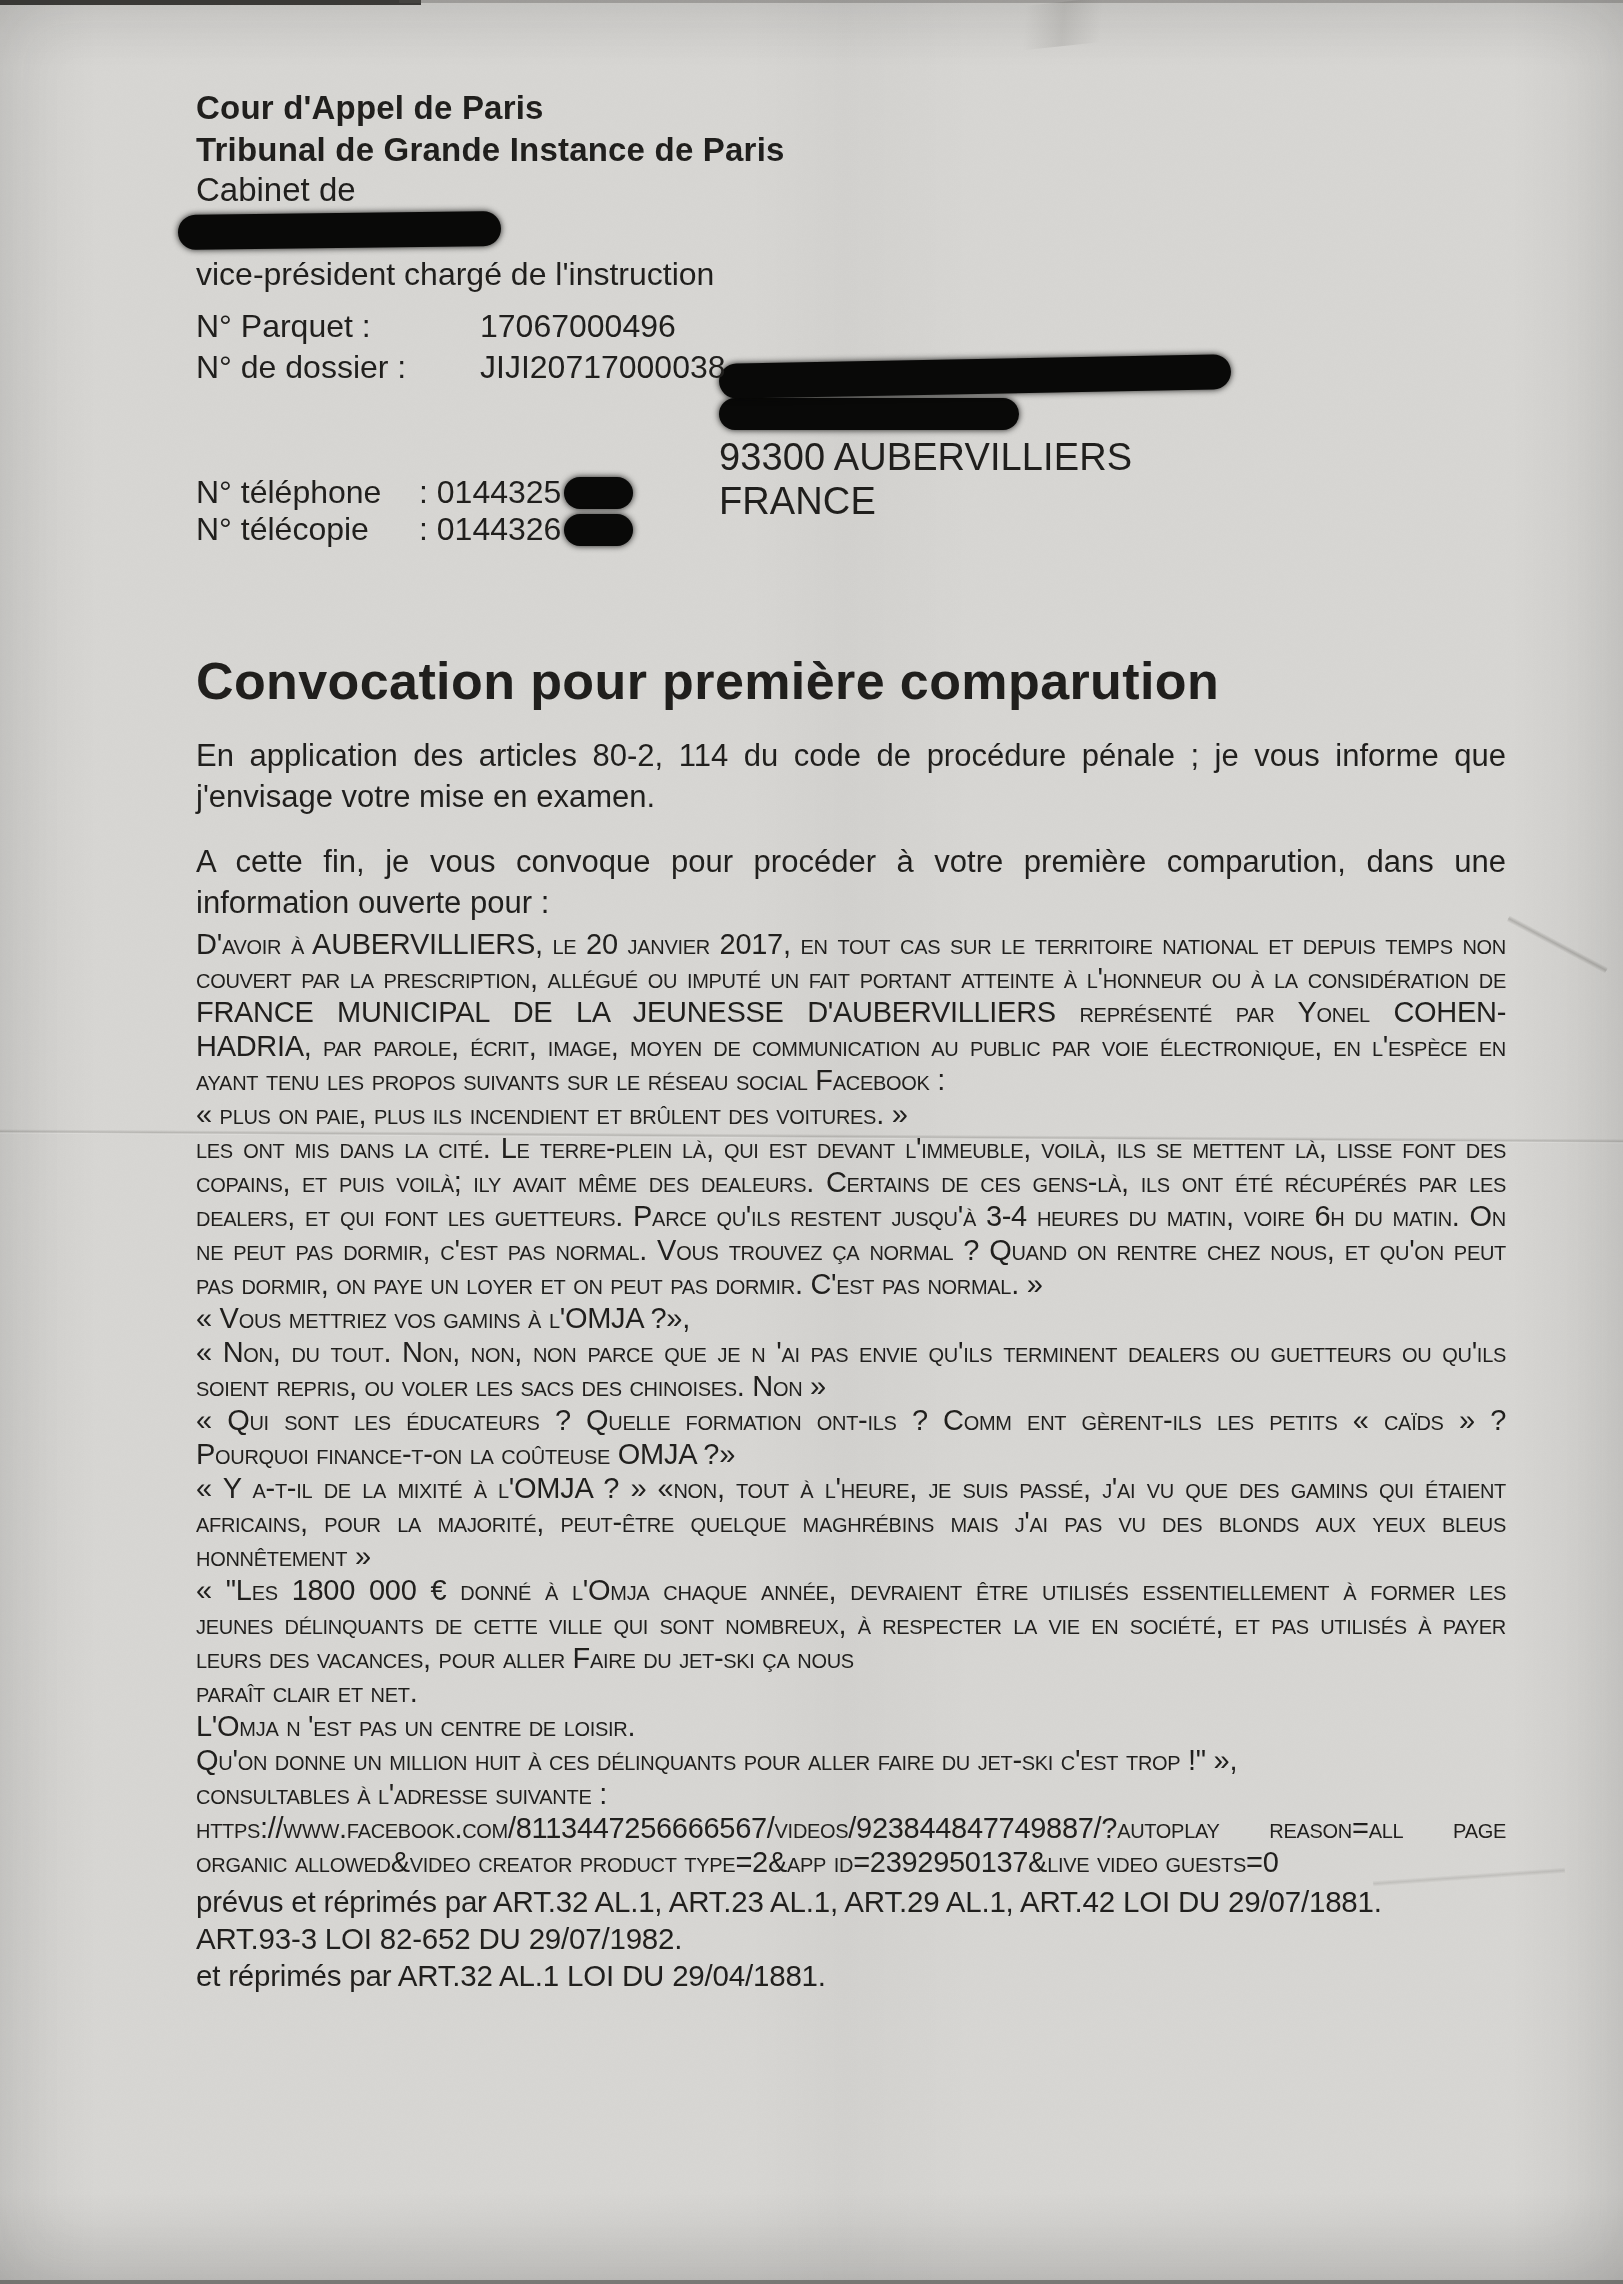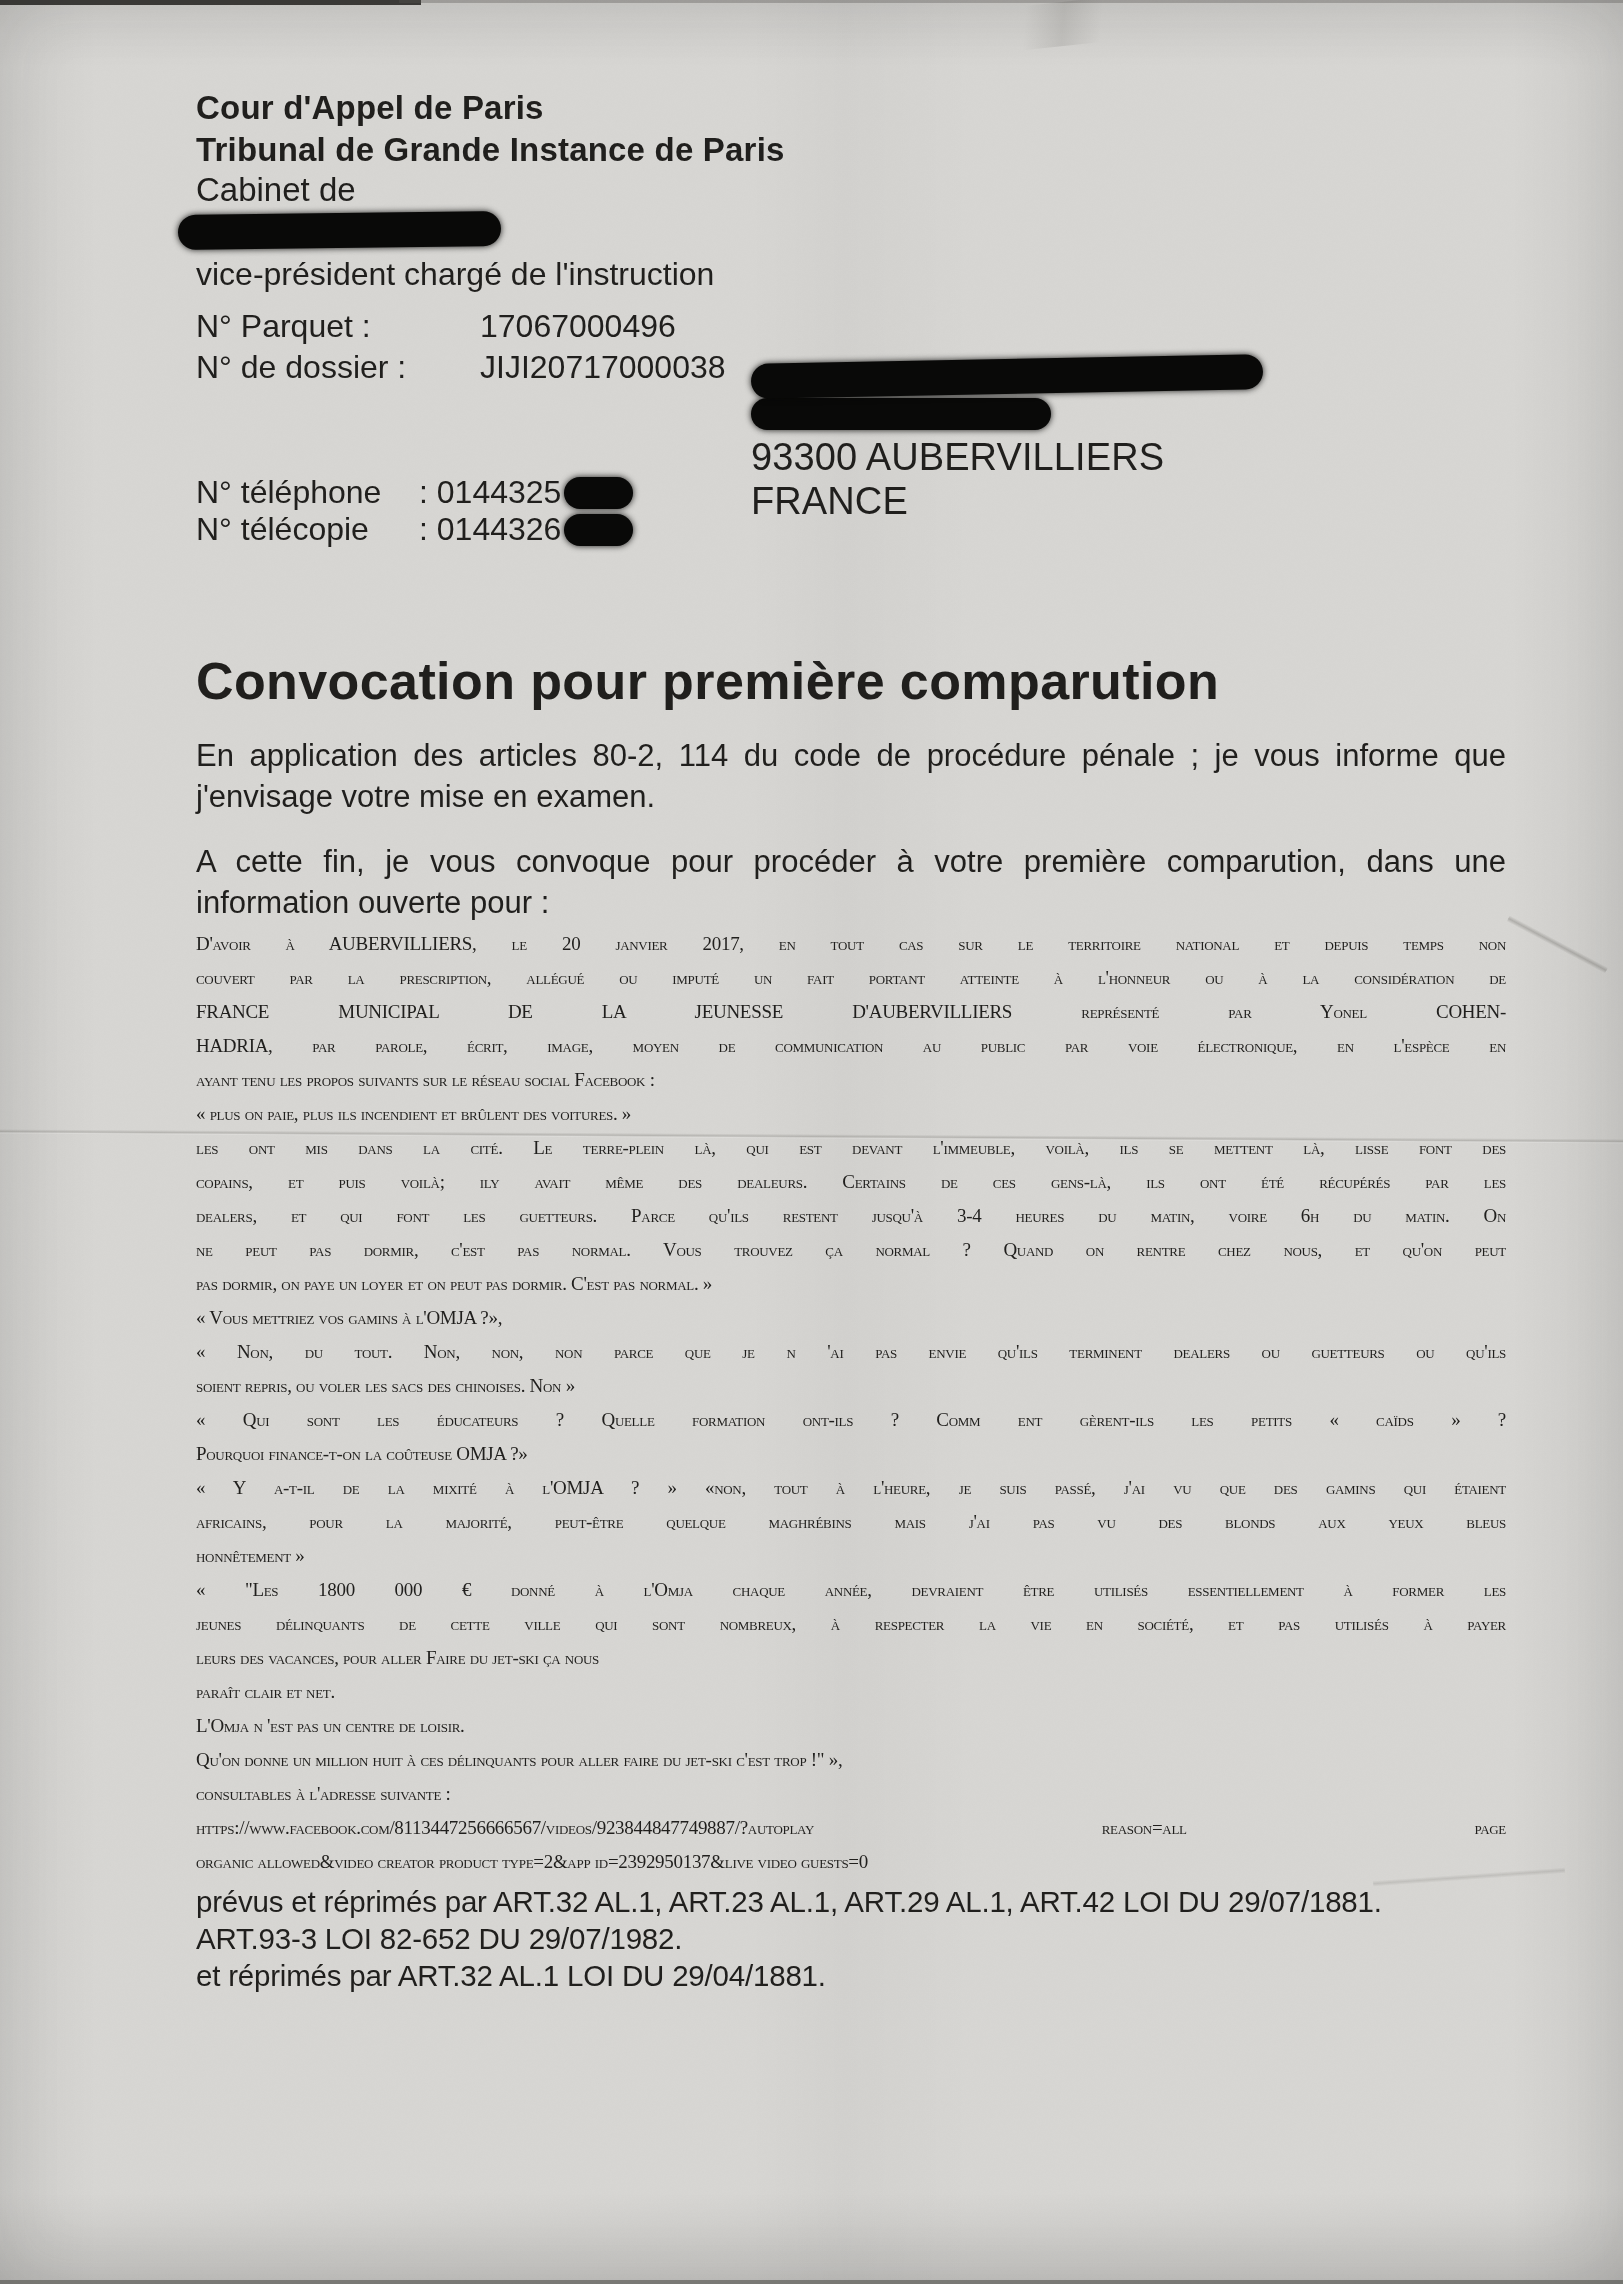--- a/index.html
+++ b/index.html
@@ -39,36 +39,36 @@
   .court{font-weight:bold;font-size:33px;line-height:42px;letter-spacing:0.2px;}
   .cabinet{font-size:33px;line-height:38px;}
   .redact{background:#090908;box-shadow:0 0 5.9px rgba(8,8,7,0.9);}
   .redact-name{margin-top:4.4px;margin-left:-17.7px;width:323px;height:35px;border-radius:19px;transform:rotate(-0.7deg);}
   .judge{margin-top:7px;font-size:32px;line-height:38px;}
 
   .refs{margin-top:13px;}
   .refrow{display:flex;font-size:32px;line-height:41px;}
   .refrow .lbl{width:284px;}
 
-  .recipient{position:absolute;left:751px;top:359px;font-size:38px;line-height:44px;letter-spacing:0.1px;}
+  .recipient{position:absolute;left:719px;top:359px;font-size:38px;line-height:44px;letter-spacing:0.1px;}
   .rbar1{width:512px;height:35px;border-radius:17.7px;transform:rotate(-1.1deg);}
   .rbar2{width:300px;height:32px;border-radius:16px;margin-top:3.7px;}
   .rcity{margin-top:5.2px;}
 
   .contact{margin-top:86px;}
   .crow{display:flex;align-items:center;font-size:32px;line-height:37px;}
   .crow .lbl{width:223px;}
   .blob{display:inline-block;width:69px;height:32px;border-radius:16px;vertical-align:middle;margin-left:2.2px;}
 
   .title{margin-top:100px;font-weight:bold;font-size:52px;line-height:66px;letter-spacing:0.4px;}
 
   .par{margin-top:20.7px;font-size:31px;line-height:41px;text-align:justify;}
   .par2{margin-top:23.6px;}
 
-  .charges{margin-top:4.4px;font-size:19px;line-height:34px;font-variant:small-caps;letter-spacing:-0.3px;font-family:Liberation Serif, serif;}
+  .charges{margin-top:4.4px;font-size:29px;line-height:34px;font-variant:small-caps;letter-spacing:-0.3px;}
   .cline{white-space:nowrap;}
   .cline.just{text-align:justify;text-align-last:justify;}
 
   .flines{margin-top:4.4px;font-size:29.5px;line-height:37px;letter-spacing:-0.2px;}
 </style>
 </head>
 <body>
 
 <div class="paper">
 

